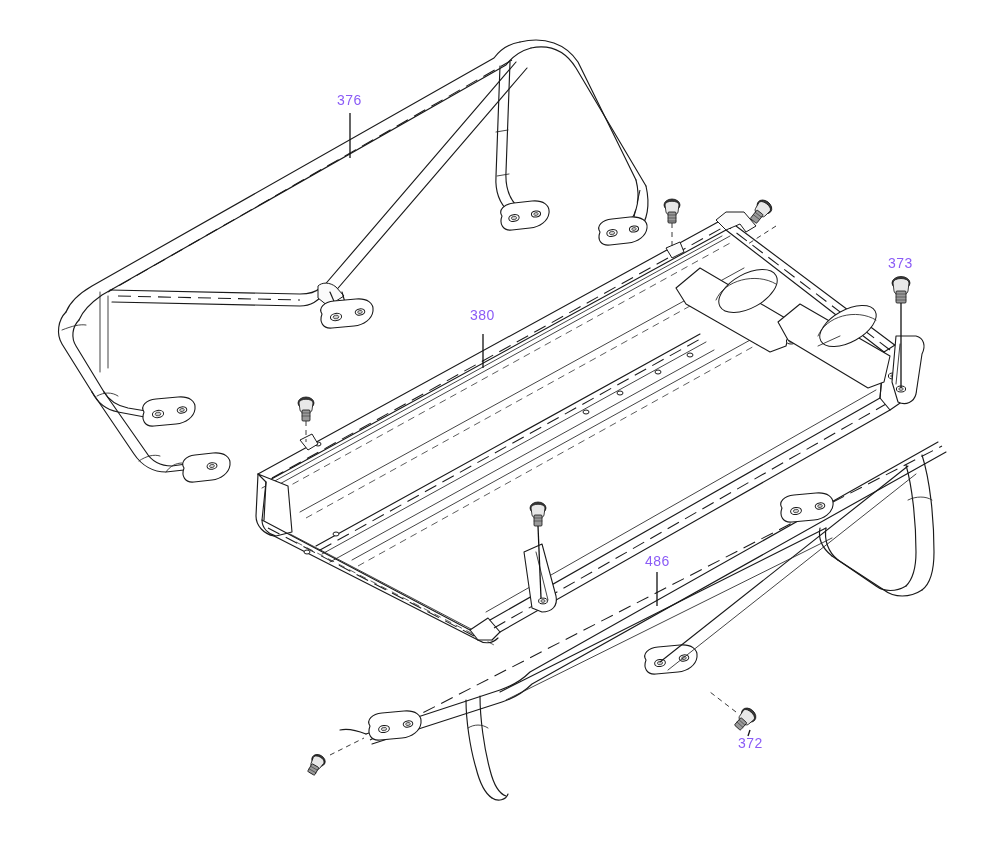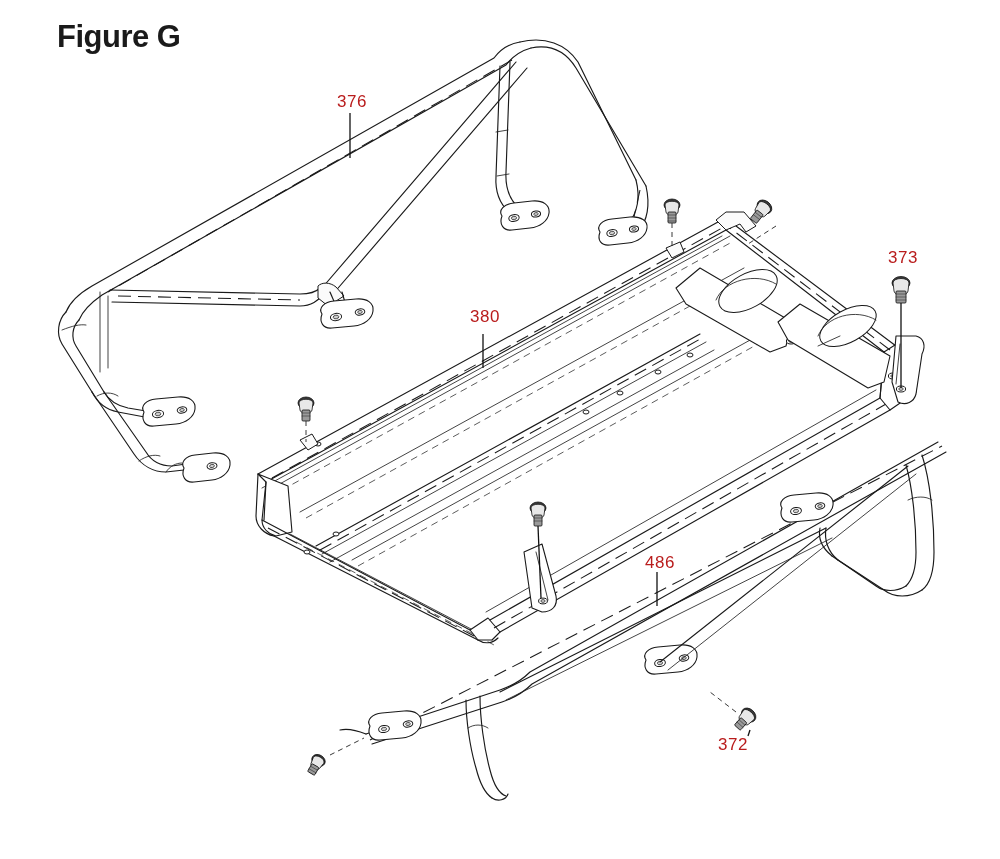--- a/index.html
+++ b/index.html
@@ -20,23 +20,23 @@
     left:57px; top:19px;
     font-size:31px;
     font-weight:bold;
     letter-spacing:-0.5px;
     color:#1a1a1a;
     font-family:"Liberation Sans", sans-serif;
     white-space:nowrap;
   }
   .callout{
     position:absolute;
-    font-size:17px;
+    font-size:14px;
     font-family:"Liberation Sans", sans-serif;
-    color:#b91c1c;
+    color:#8b5cf6;
     letter-spacing:0.5px;
     white-space:nowrap;
     line-height:1;
   }
   #drawing-svg{
     position:absolute;
     left:0;top:0;
     width:1000px;height:859px;
   }
   .ln{fill:none;stroke:#1a1a1a;stroke-width:1.15;stroke-linecap:round;stroke-linejoin:round;}
@@ -355,25 +355,24 @@
     <path class="leader-dash" d="M330,755 L364,738"></path>
 
     <g>
       <path class="leader" d="M350,113 L350,158"></path>
       <path class="leader" d="M483,334 L483,368"></path>
       <path class="leader" d="M657,572 L657,606"></path>
     </g>
 
   </svg>
 
-  <div id="figure-title">Figure G</div>
 
   <div class="callout" style="left:337px; top:93px;">376</div>
 
   <div class="callout" style="left:470px; top:308px;">380</div>
 
-  <div class="callout" style="left:888px; top:249px;">373</div>
+  <div class="callout" style="left:888px; top:256px;">373</div>
 
   <div class="callout" style="left:645px; top:554px;">486</div>
 
-  <div class="callout" style="left:718px; top:736px;">372</div>
+  <div class="callout" style="left:738px; top:736px;">372</div>
 
 </div>
 
 </body></html>

